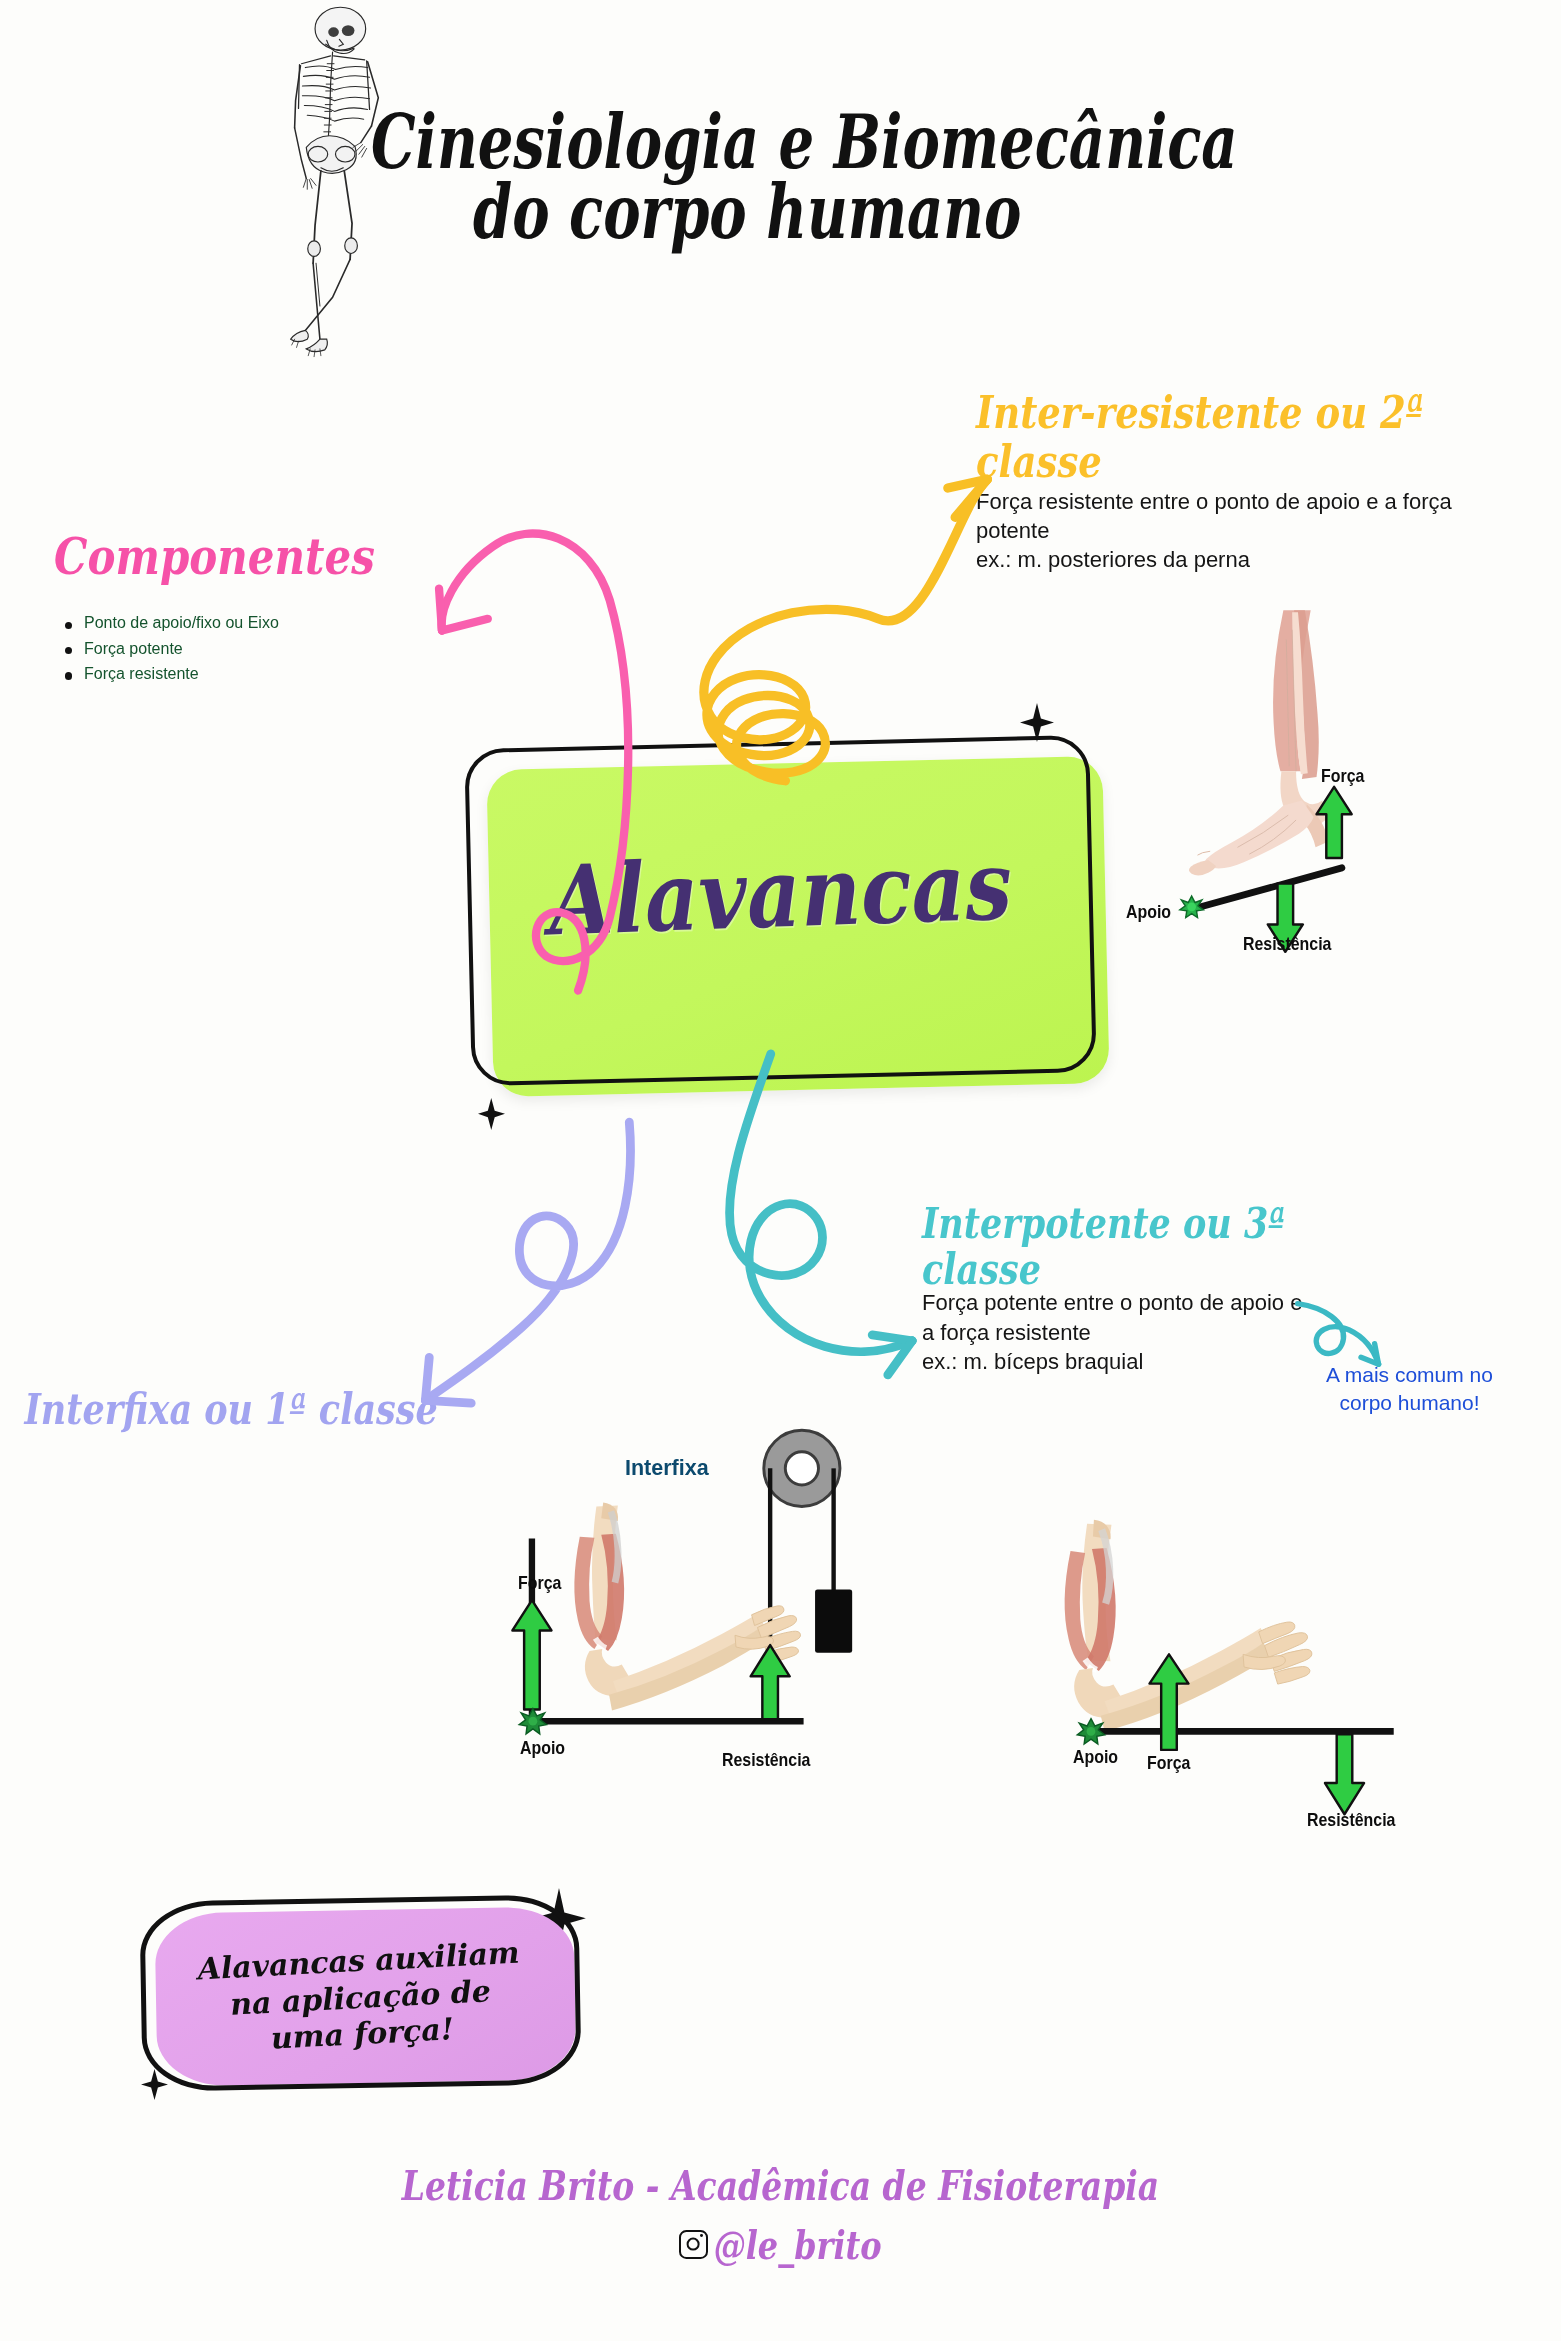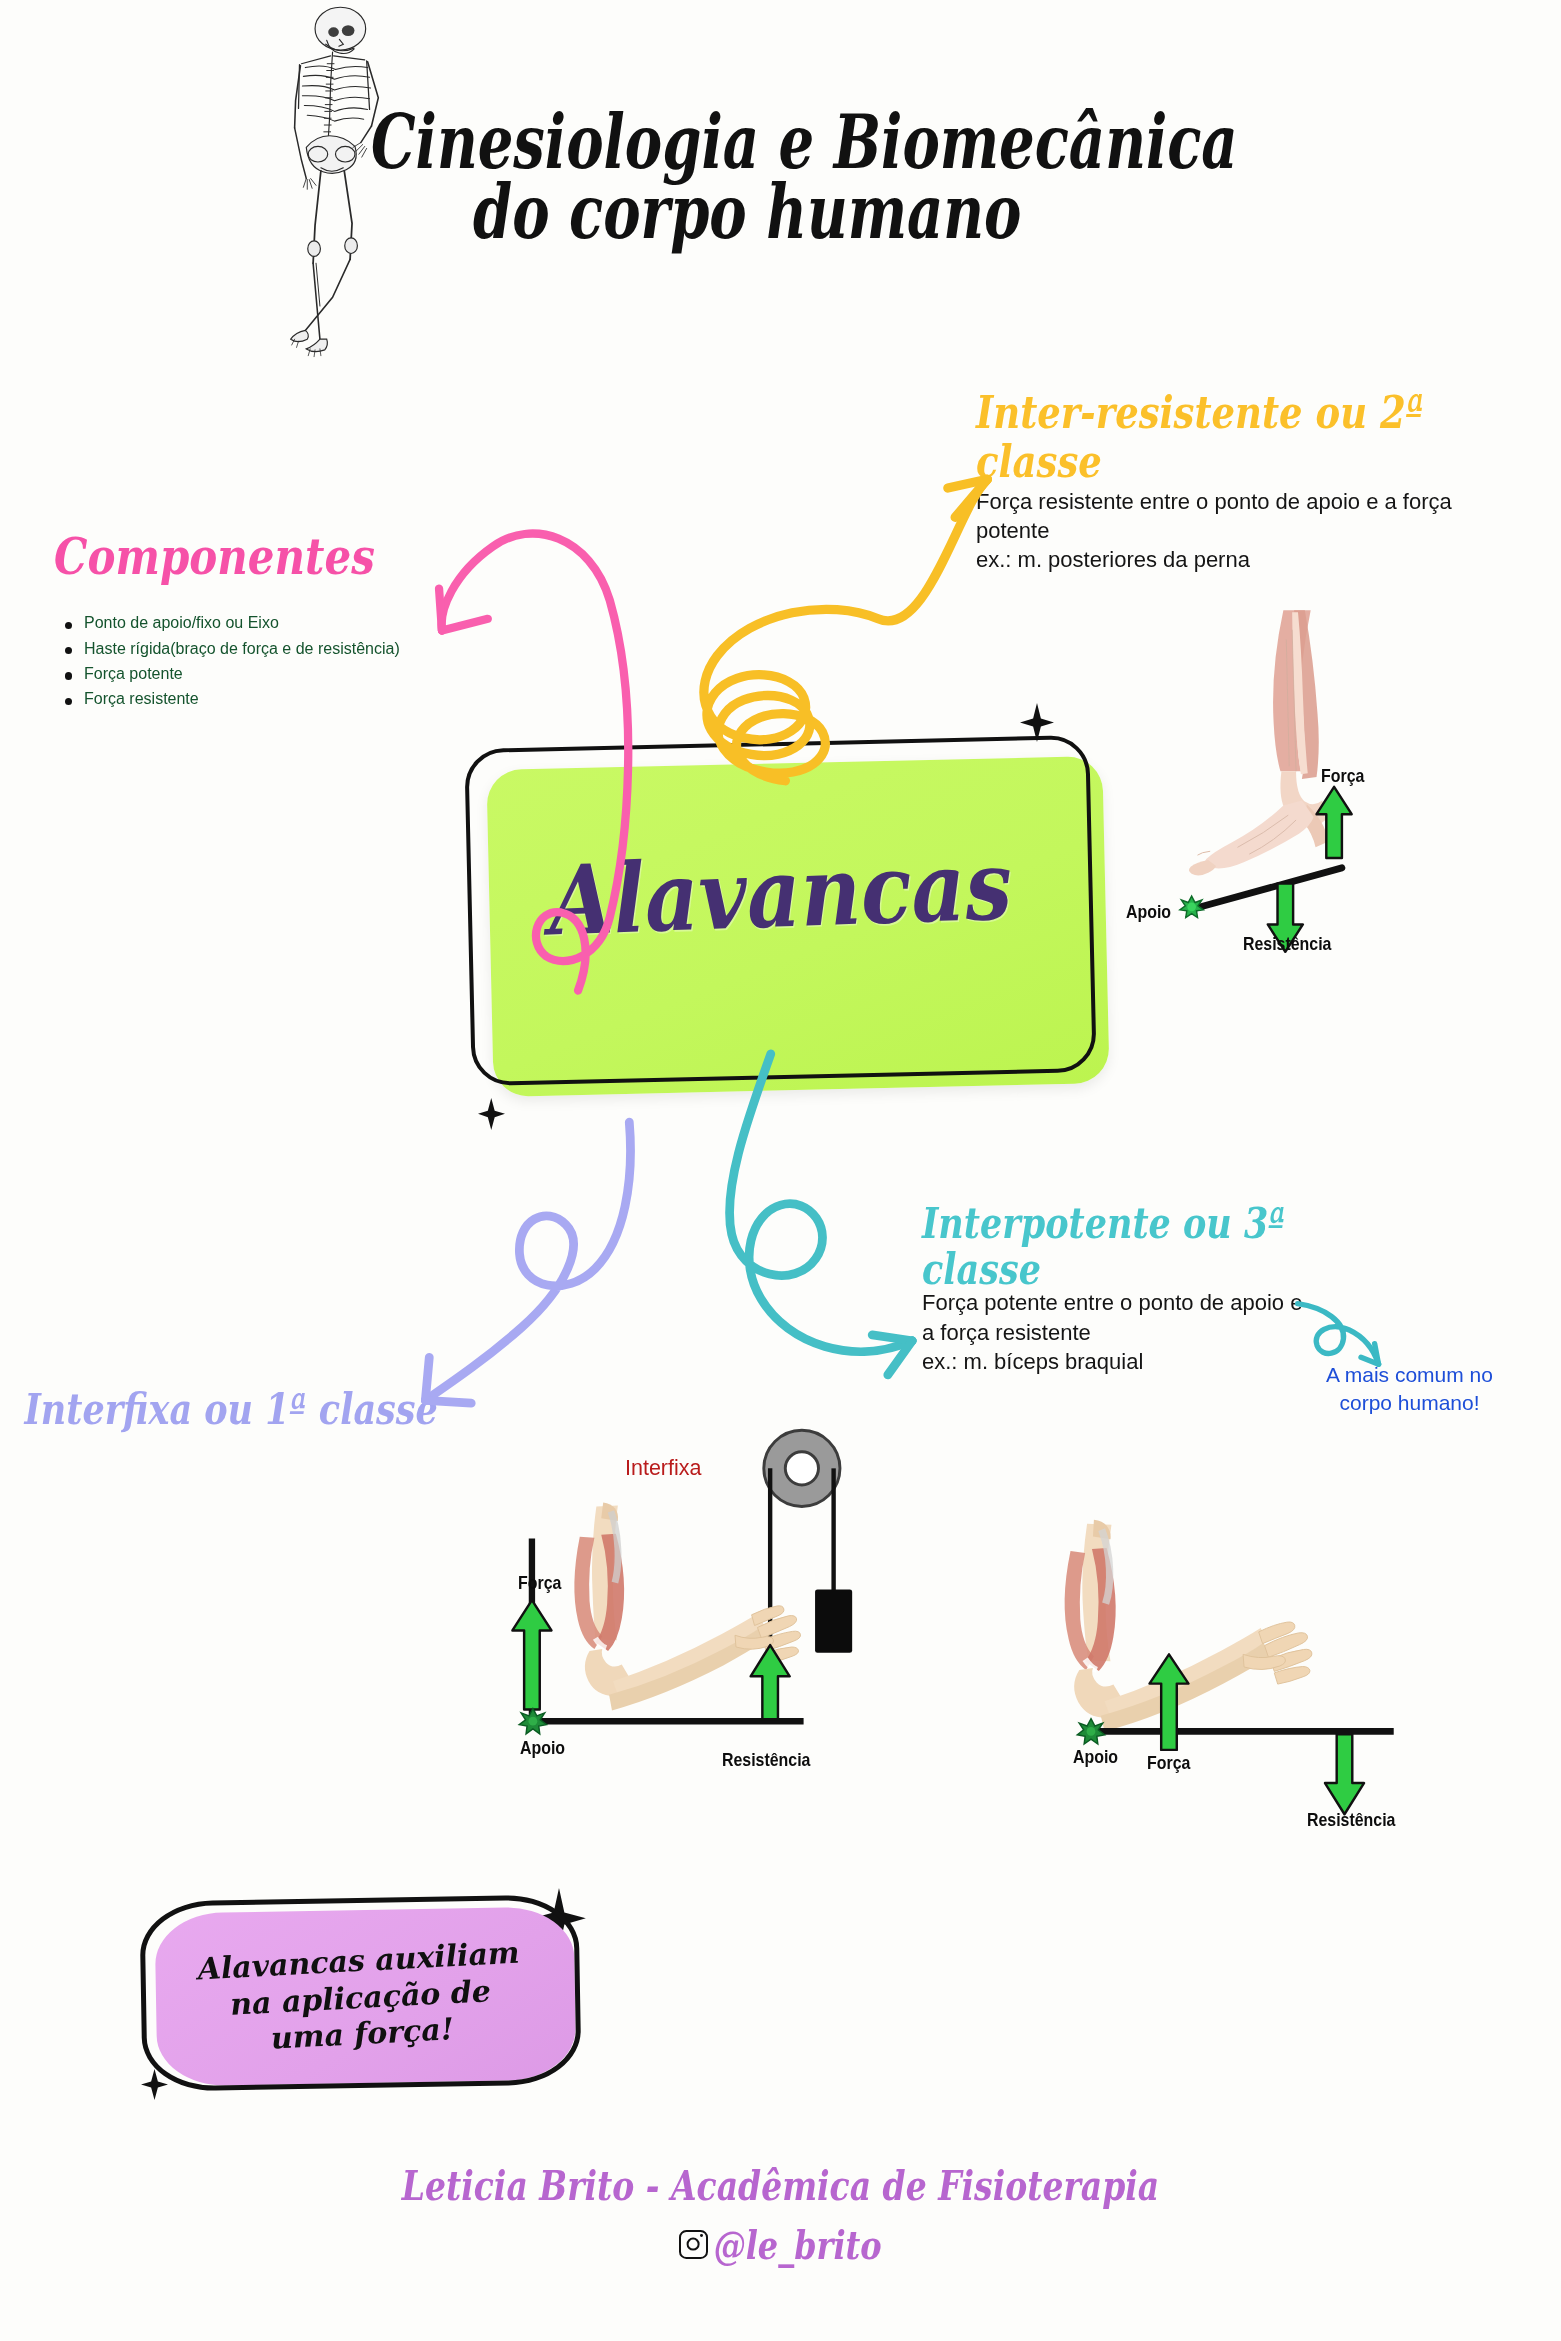--- a/index.html
+++ b/index.html
@@ -130,21 +130,21 @@
     border-radius:50%;background:#111;}
 
   
   .dlabel{
     font-family:"Liberation Sans",sans-serif;
     font-weight:700;font-size:16.6px;color:#0d0d0d;
     transform:scaleX(.86);transform-origin:left center;
     white-space:nowrap;
   }
   .dlabel.big{font-size:18.5px;}
-  .dlabel-blue{color:#b91c1c;font-size:21.5px;font-weight:400;}
+  .dlabel-blue{color:#0c4a6e;font-size:21.5px;font-weight:700;}
 
   .sparkle{position:absolute;}
   svg{display:block;overflow:visible;}
 </style>
 </head>
 <body>
 
 <div class="page">
 
   <div class="abs" style="left:244px;top:4.9px;width:146px;height:351px;">
@@ -235,21 +235,20 @@
 
   <div class="abs" id="title-block">
     <div id="title-line1">Cinesiologia e Biomecânica</div>
     <div id="title-line2">do corpo humano</div>
   </div>
 
   <div class="abs" id="componentes-block">
     <div class="sec-head" id="componentes-title">Componentes</div>
     <ul id="componentes-list">
       <li>Ponto de apoio/fixo ou Eixo</li>
-      <li>Haste rígida(braço de força e de resistência)</li>
       <li>Força potente</li>
       <li>Força resistente</li>
     </ul>
   </div>
 
   <div class="abs" id="classe2-block">
     <div class="sec-head" id="classe2-title">Inter-resistente ou 2ª classe</div>
     <div class="body-text" id="classe2-text">
       <div>Força resistente entre o ponto de apoio e a força potente</div>
       <div>ex.: m. posteriores da perna</div>

